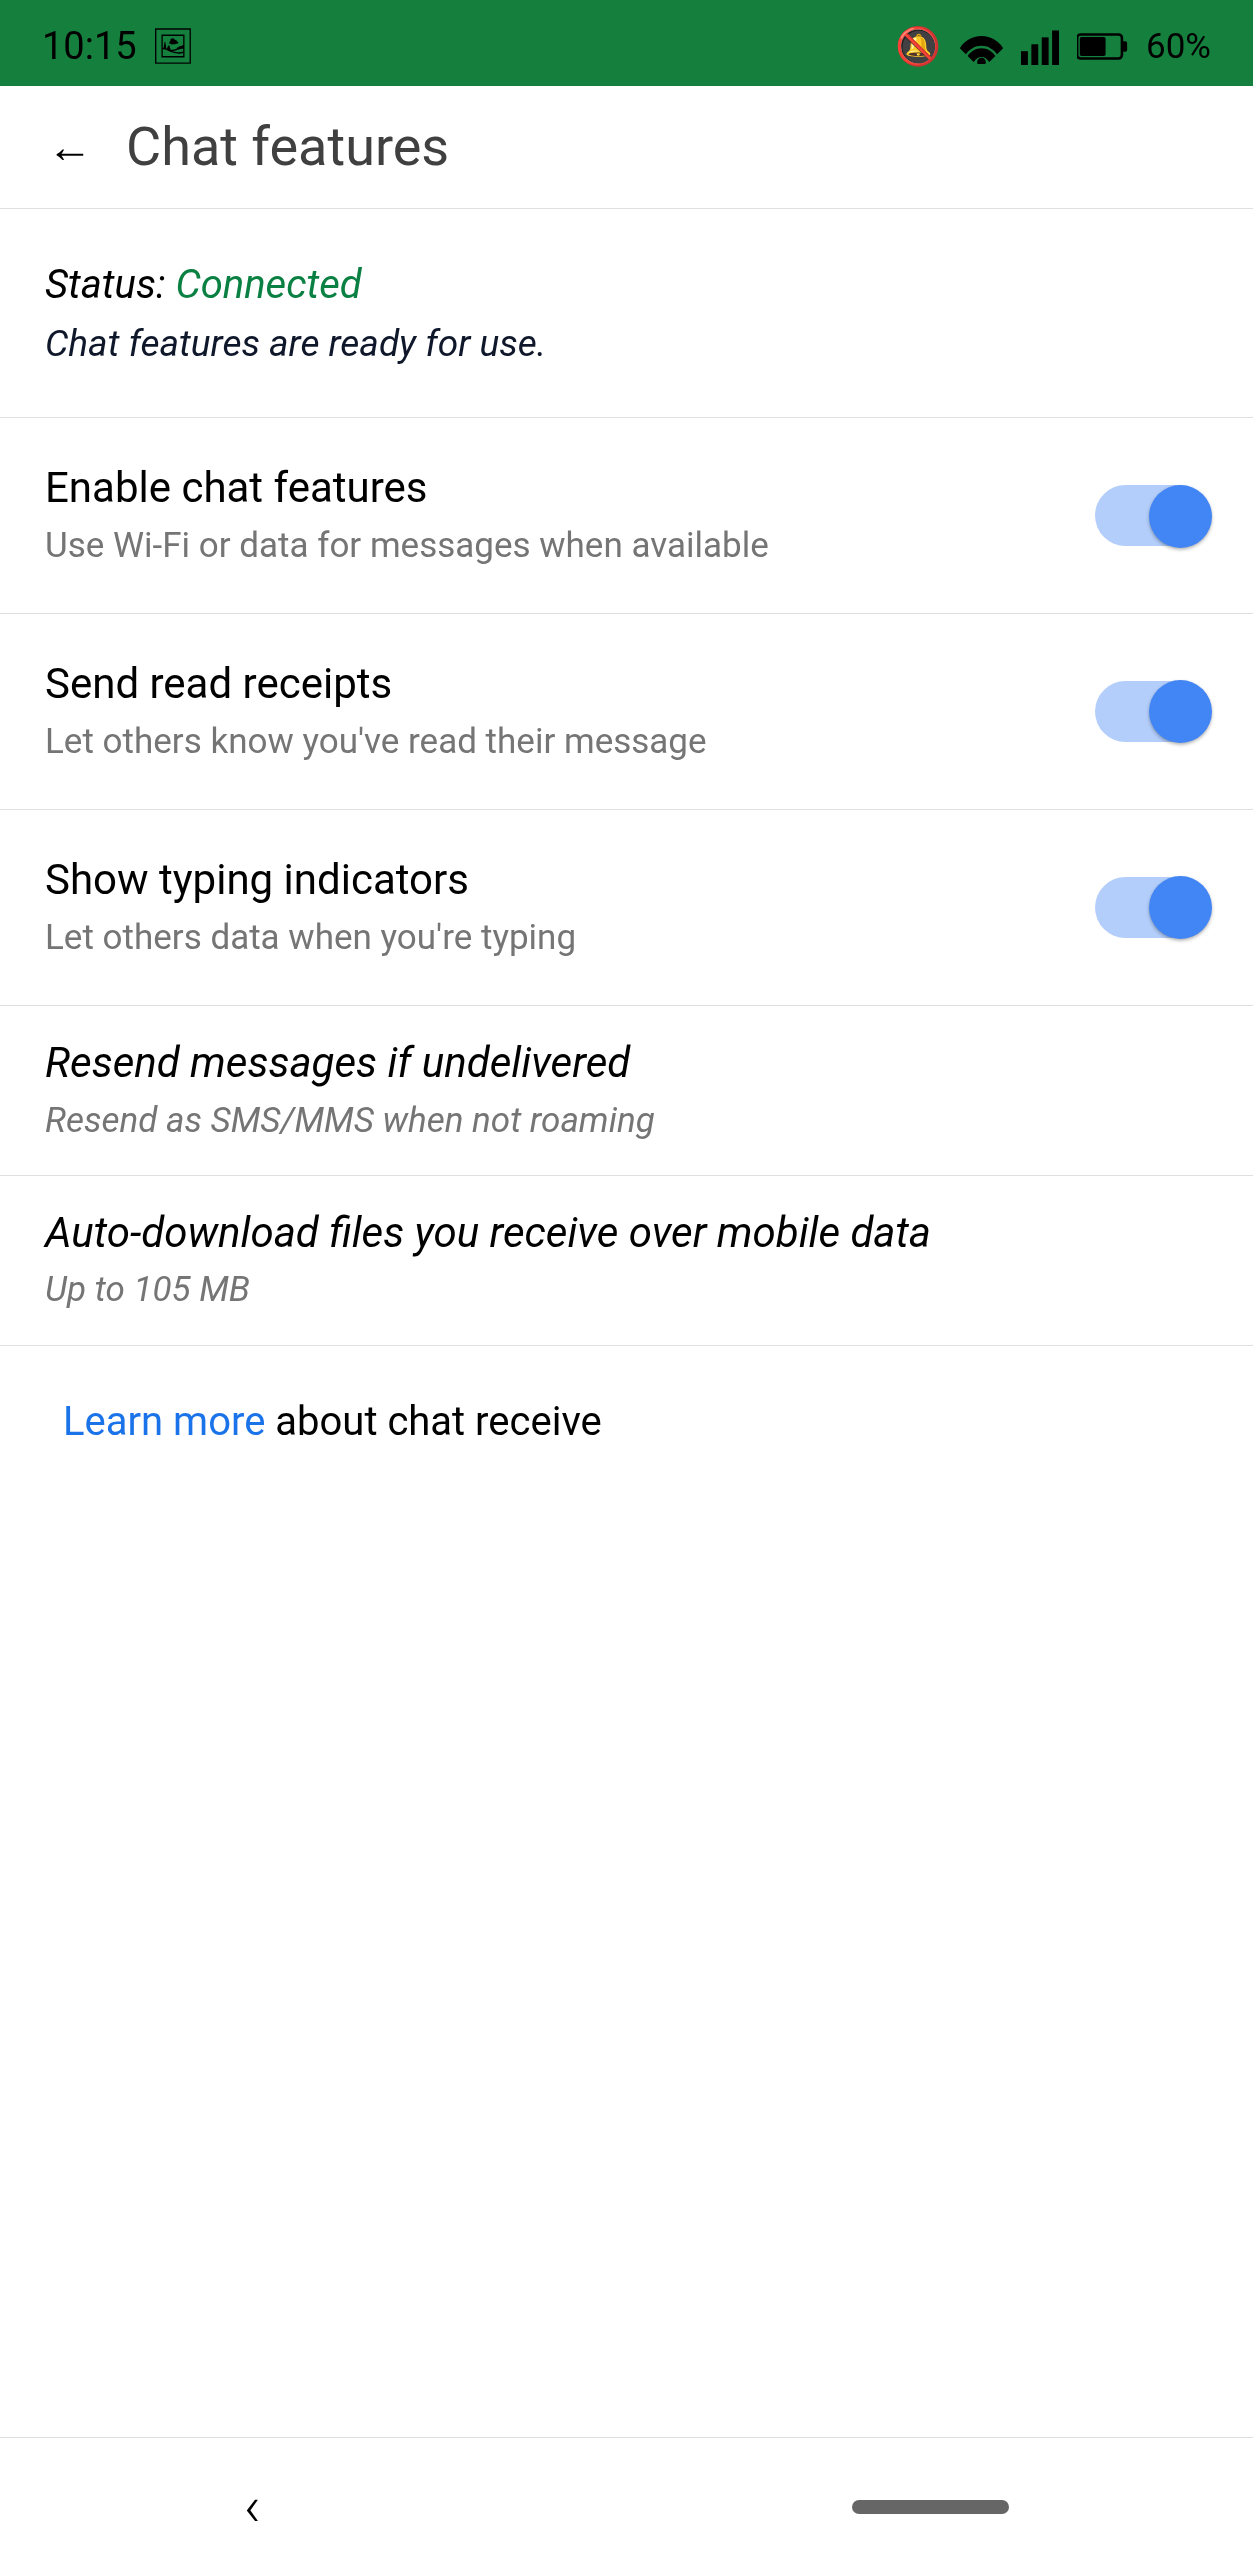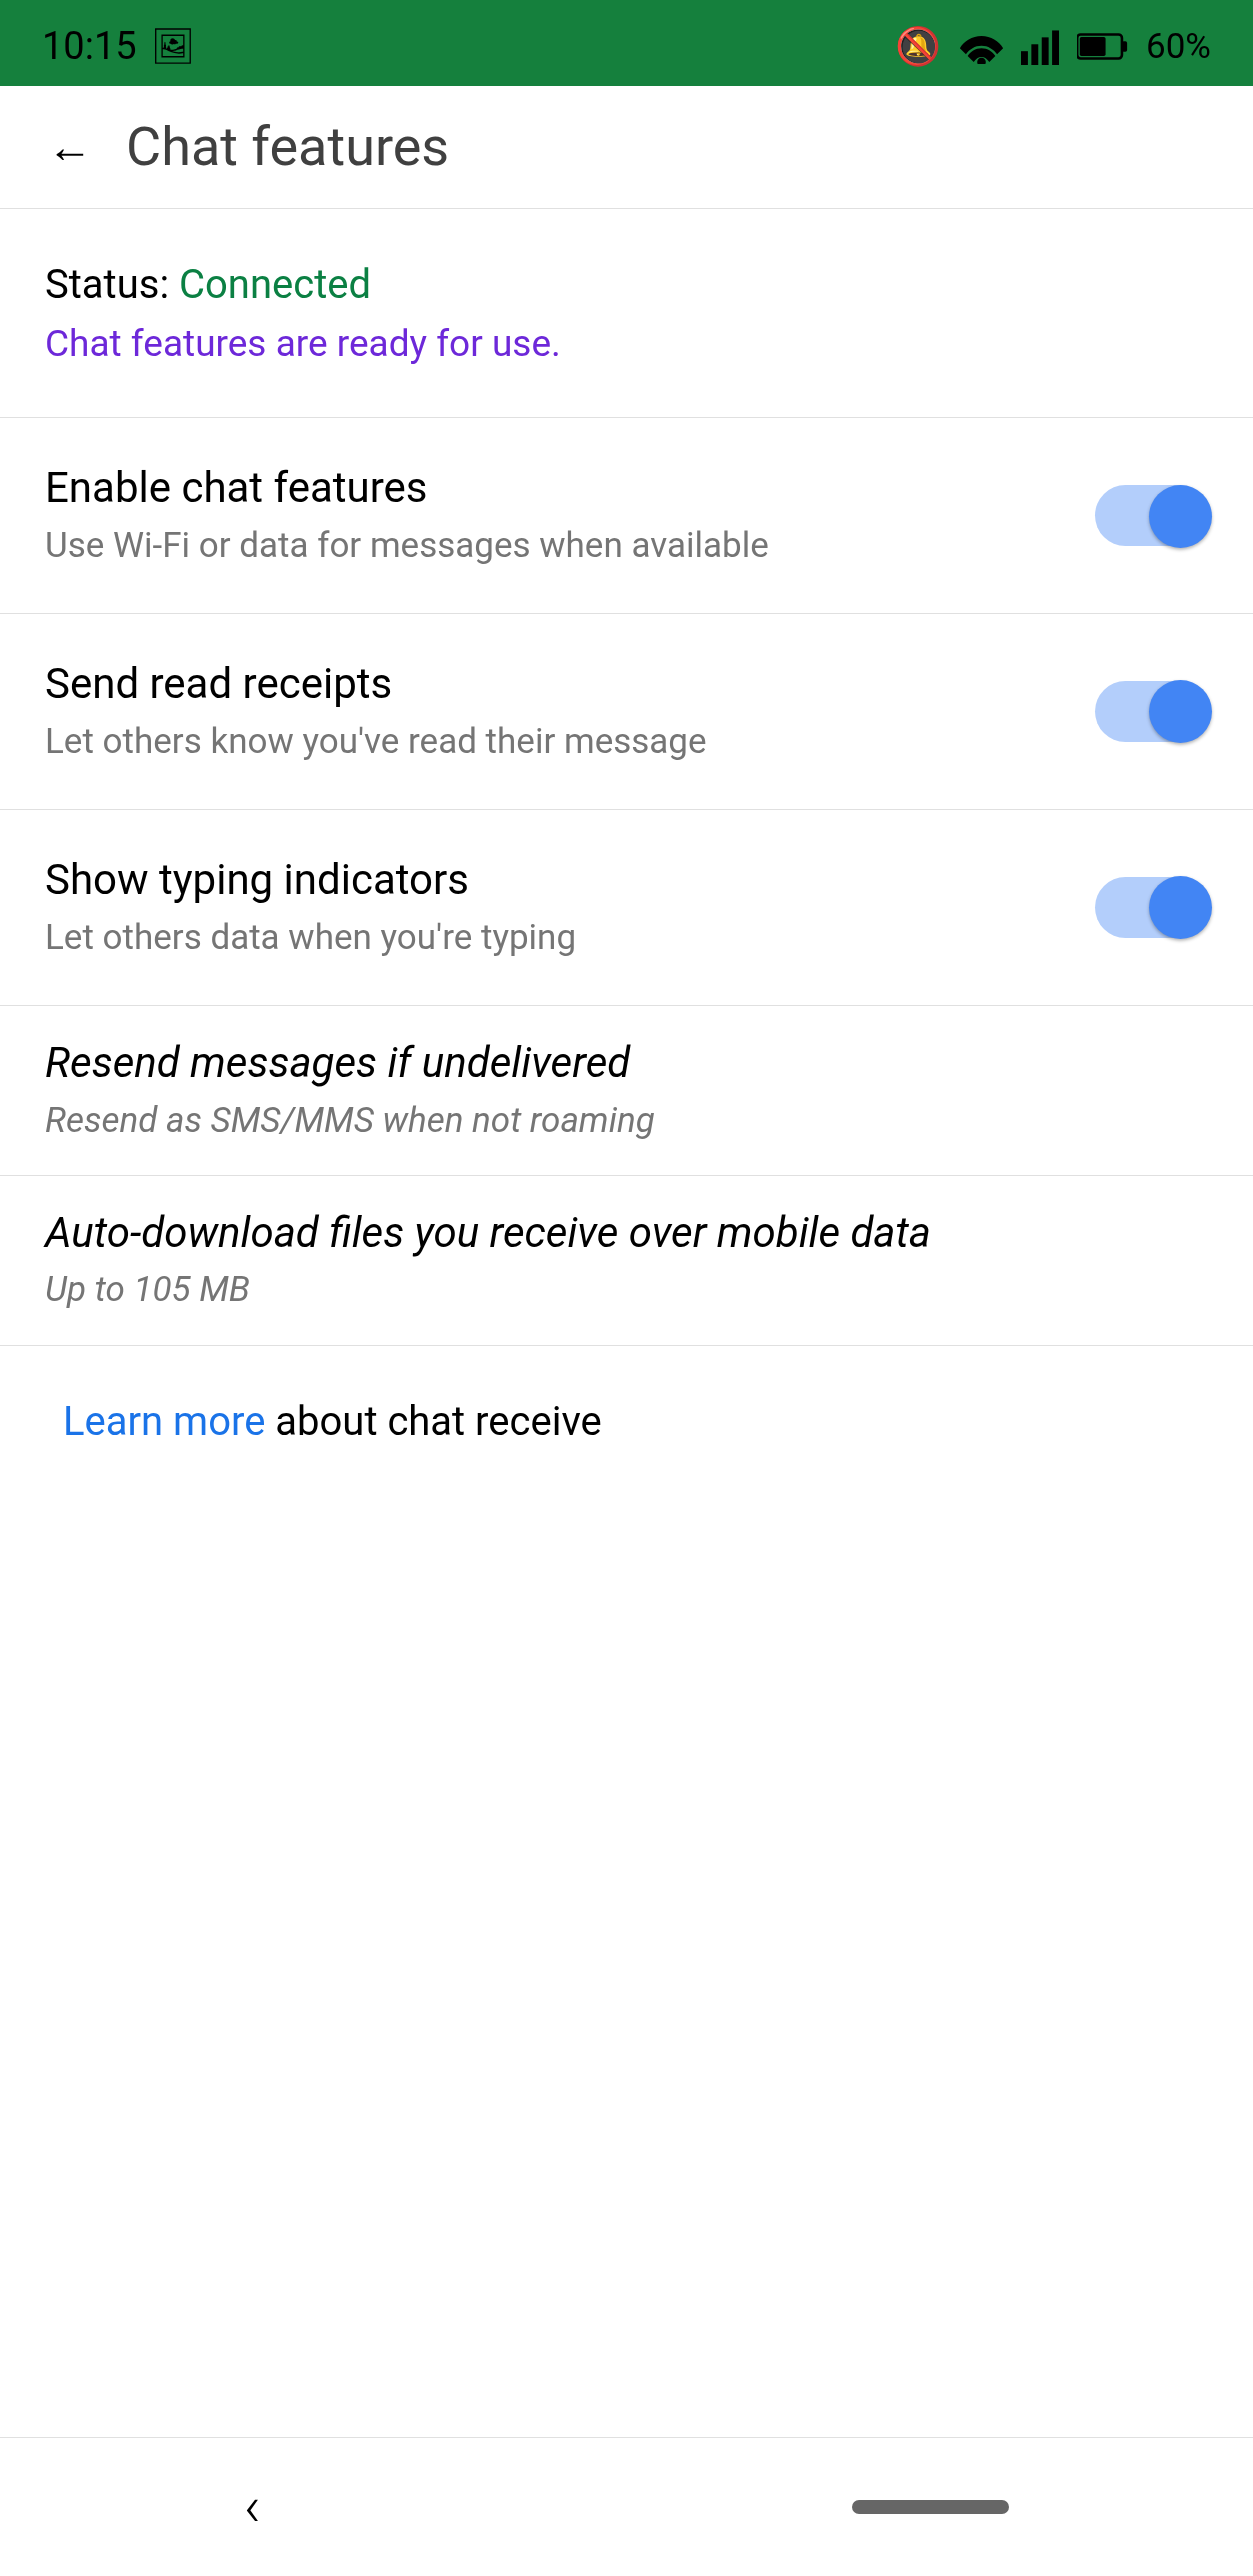--- a/index.html
+++ b/index.html
@@ -81,36 +81,37 @@
     }
 
     
     .settings-content {
       padding: 0;
     }
 
     
     .status-section {
       padding: 52px 45px 52px 45px;
+      font-style: italic;
     }
 
     .status-line {
       font-size: 40px;
       color: #000000;
       margin-bottom: 14px;
     }
 
     .status-connected {
       color: #0b8043;
       font-size: 40px;
     }
 
     .status-description {
       font-size: 37px;
-      color: #6d28d9;
+      color: #0f172a;
     }
 
     
     .setting-item {
       display: flex;
       align-items: center;
       justify-content: space-between;
       padding: 45px 45px;
       border-top: 1.7px solid #e0e0e0;
       cursor: pointer;

